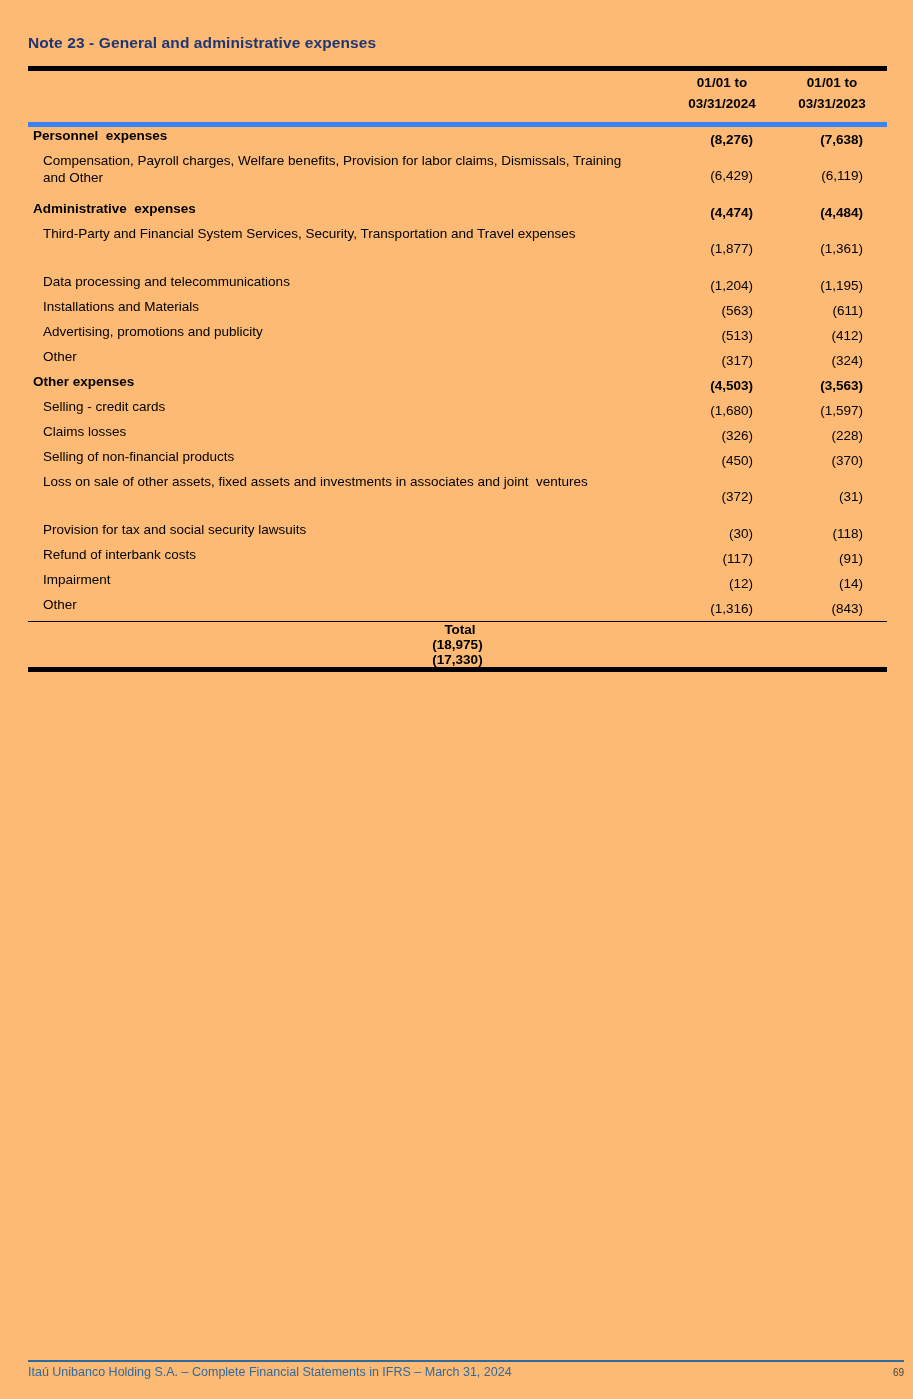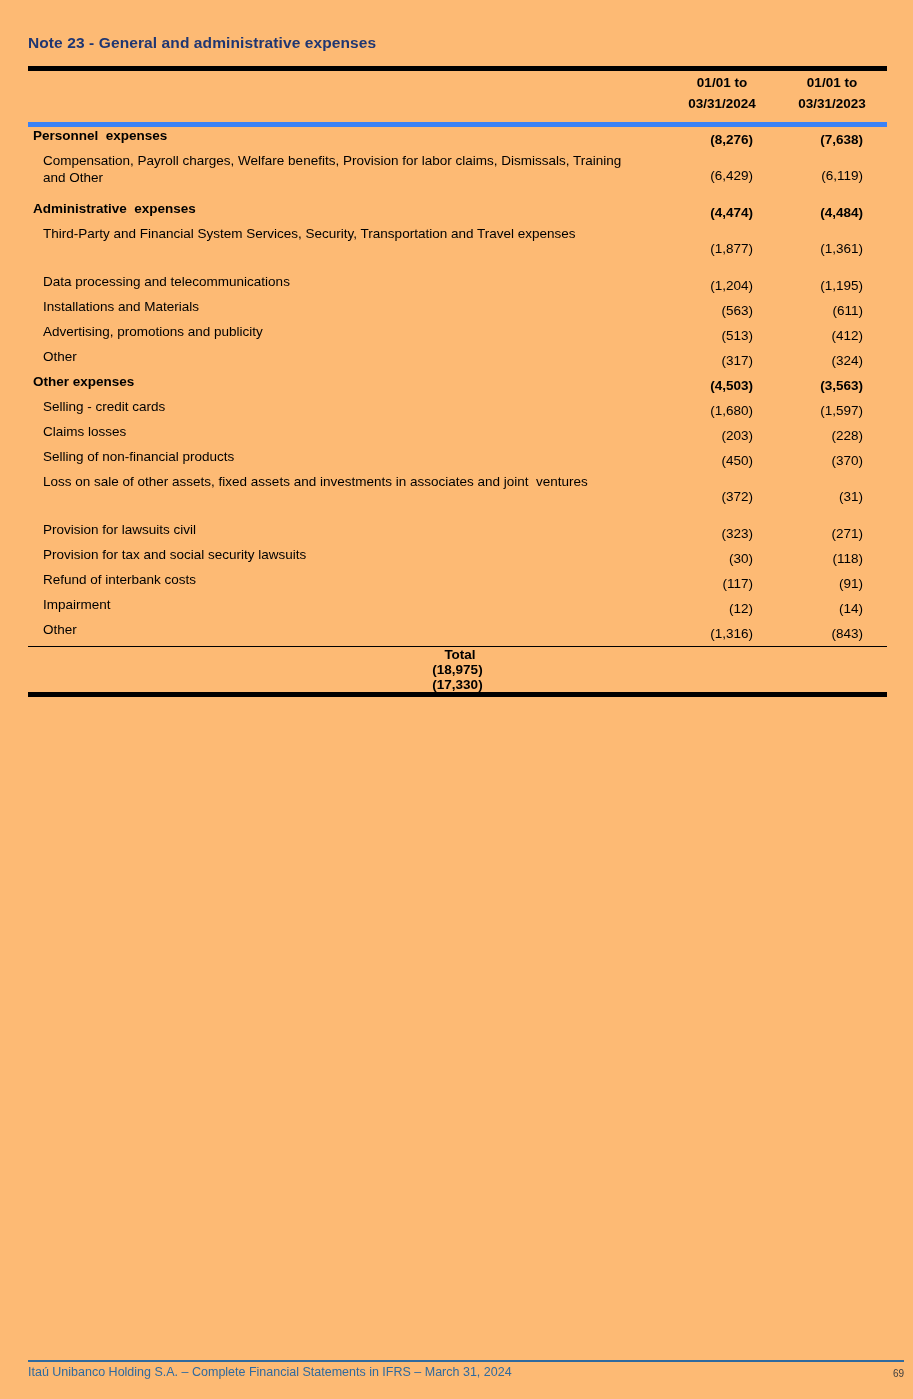--- a/index.html
+++ b/index.html
@@ -78,21 +78,21 @@
   .total-row .val { width: 110px; text-align: center; }
   .footer {
     position: absolute;
     left: 28px;
     top: 1360px;
     width: 876px;
     border-top: 2px solid #2f6a9f;
     padding-top: 3px;
     display: flex;
     justify-content: space-between;
-    align-items: flex-end;
+    align-items: center;
   }
   .footer-text {
     font-size: 12.5px;
     color: #2f6a9f;
   }
   .page-number {
     font-size: 10px;
     color: #3f3f3f;
   }
 </style>
@@ -174,41 +174,36 @@
   </div>
 
   <div class="row indent">
     <div class="label">Selling - credit cards</div>
     <div class="val">(1,680)</div>
     <div class="val">(1,597)</div>
   </div>
 
   <div class="row indent">
     <div class="label">Claims losses</div>
-    <div class="val">(203)</div>
+    <div class="val">(326)</div>
     <div class="val">(228)</div>
   </div>
 
   <div class="row indent">
     <div class="label">Selling of non-financial products</div>
     <div class="val">(450)</div>
     <div class="val">(370)</div>
   </div>
 
   <div class="row indent tall">
     <div class="label">Loss on sale of other assets, fixed assets and investments in associates and joint  ventures</div>
     <div class="val">(372)</div>
     <div class="val">(31)</div>
   </div>
 
-  <div class="row indent">
-    <div class="label">Provision for lawsuits civil</div>
-    <div class="val">(323)</div>
-    <div class="val">(271)</div>
-  </div>
 
   <div class="row indent">
     <div class="label">Provision for tax and social security lawsuits</div>
     <div class="val">(30)</div>
     <div class="val">(118)</div>
   </div>
 
   <div class="row indent">
     <div class="label">Refund of interbank costs</div>
     <div class="val">(117)</div>

